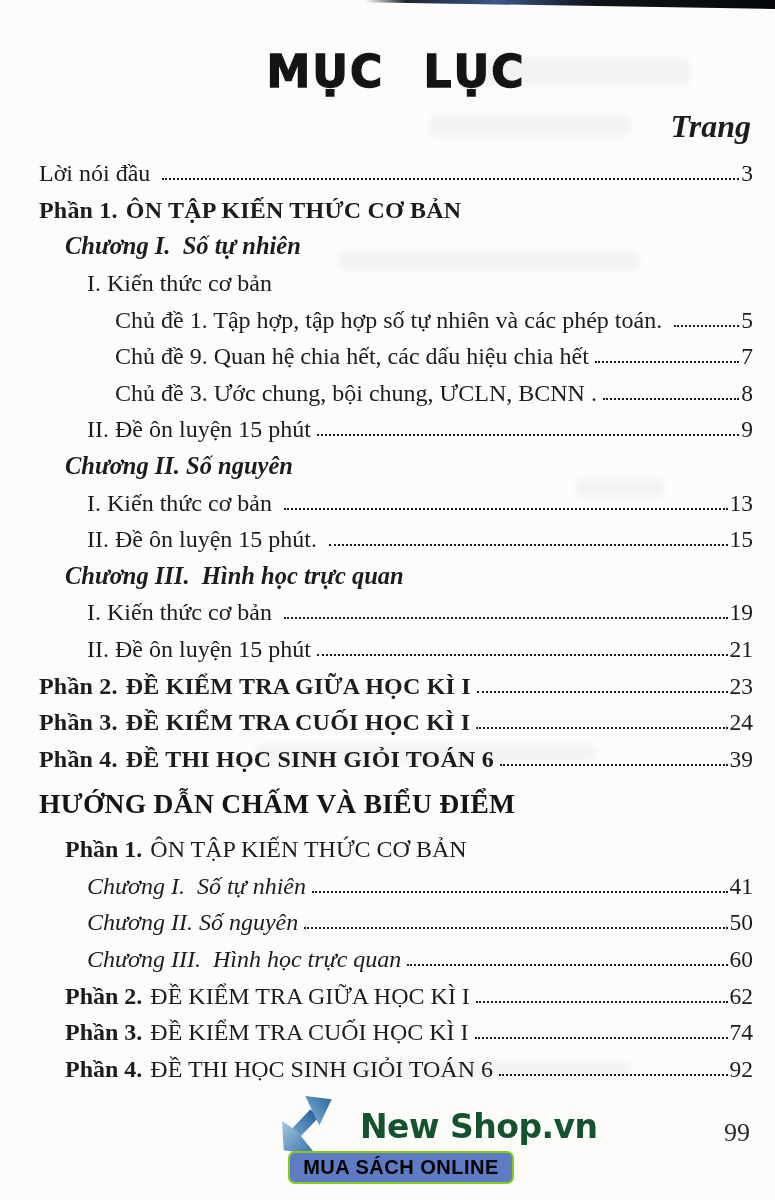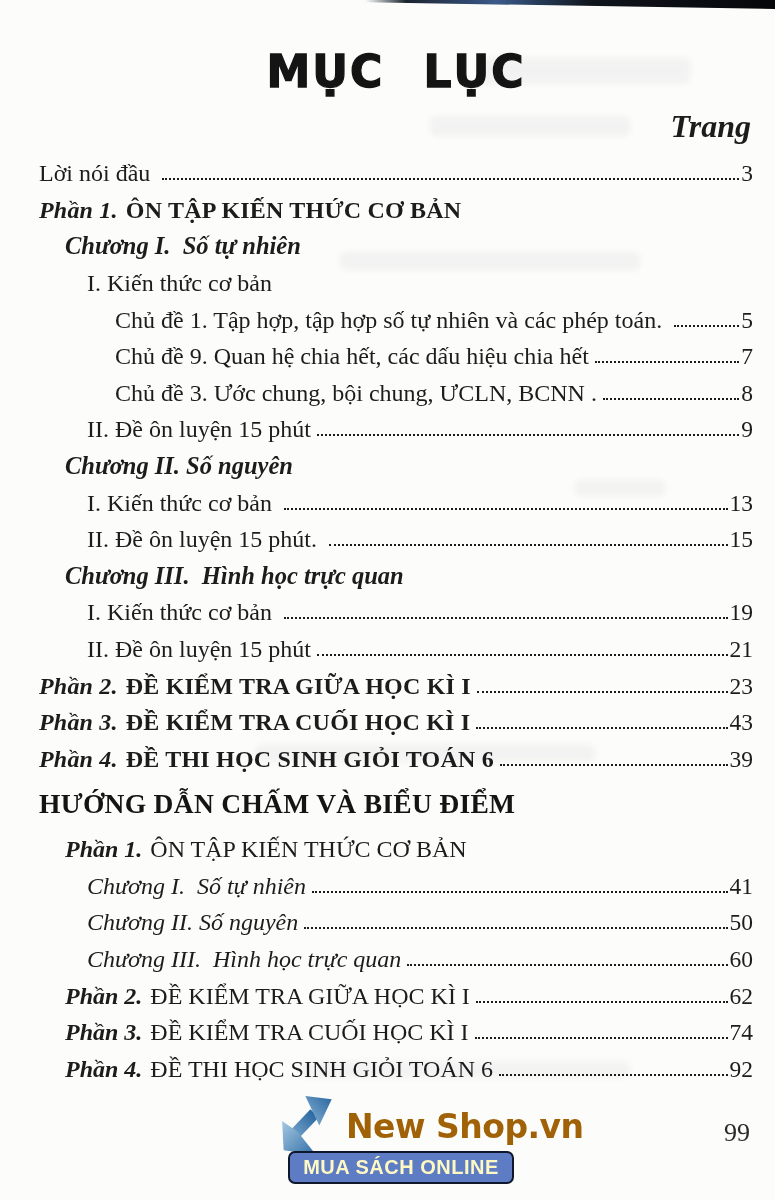--- a/index.html
+++ b/index.html
@@ -29,21 +29,21 @@
   }
   .trang-row{
     text-align:right;font-style:italic;font-weight:700;font-size:32px;
     margin:10px 2px 6px 0;
   }
 
   .row{display:flex;align-items:flex-end;height:36.6px;font-size:24px;}
   .ind1{padding-left:26px;}
   .ind2{padding-left:48px;}
   .ind3{padding-left:76px;}
-  .pre{white-space:pre;margin-right:8px;font-style:italic;}
+  .pre{white-space:pre;margin-right:8px;}
   .lbl{white-space:pre;}
   .phan .pre,.phan .lbl{font-weight:700;font-size:24px;letter-spacing:.2px;}
   .chuong-b .lbl{font-weight:700;font-style:italic;font-size:24.5px;}
   .chuong-i .lbl{font-style:italic;font-size:24px;}
   .phan2 .pre{font-weight:700;font-size:24px;}
   .phan2 .lbl{font-size:24px;}
   .leader{
     flex:1 1 auto;min-width:10px;
     border-bottom:2.8px dotted #1b1b1b;
     margin:0 2px 7px 6px;
@@ -52,28 +52,28 @@
 
   .answers-heading{
     font-weight:700;font-size:27.5px;letter-spacing:.3px;
     margin:12px 0 4px;line-height:38px;color:#141414;
   }
 
   
   .logo-row{position:absolute;top:1093px;left:276px;display:flex;align-items:center;}
   .logo-text{
     font-family:"DejaVu Sans","Liberation Sans",sans-serif;
-    font-weight:700;font-size:33px;color:#a16207;margin-left:2px;letter-spacing:-.5px;
+    font-weight:700;font-size:33px;color:#14532d;margin-left:16px;letter-spacing:-.5px;
   }
   .banner{
     position:absolute;top:1151px;left:288px;width:222px;height:29px;
-    background:#5d7cc3;border:2px solid #0f172a;border-radius:7px;
+    background:#5d7cc3;border:2px solid #84cc16;border-radius:7px;
     display:flex;align-items:center;justify-content:center;
     font-family:"Liberation Sans","DejaVu Sans",sans-serif;
-    font-weight:700;font-size:20px;color:#fef9c3;letter-spacing:.5px;
+    font-weight:700;font-size:20px;color:#000000;letter-spacing:.5px;
   }
   .folio{position:absolute;top:1118px;right:25px;font-size:26px;color:#2a2a2a;}
 </style>
 </head>
 <body>
 
 <div class="scan-streak"></div>
 
 <div class="bt" style="top:58px;left:480px;width:210px;height:26px;"></div>
 <div class="bt" style="top:116px;left:430px;width:200px;height:20px;"></div>
@@ -166,21 +166,21 @@
     <span class="pre">Phần 2.</span>
     <span class="lbl">ĐỀ KIỂM TRA GIỮA HỌC KÌ I</span>
     <span class="leader"></span>
     <span class="pagenum">23</span>
   </div>
 
   <div class="row phan">
     <span class="pre">Phần 3.</span>
     <span class="lbl">ĐỀ KIỂM TRA CUỐI HỌC KÌ I</span>
     <span class="leader"></span>
-    <span class="pagenum">43</span>
+    <span class="pagenum">24</span>
   </div>
 
   <div class="row phan">
     <span class="pre">Phần 4.</span>
     <span class="lbl">ĐỀ THI HỌC SINH GIỎI TOÁN 6</span>
     <span class="leader"></span>
     <span class="pagenum">39</span>
   </div>
 
   <div class="answers-heading">HƯỚNG DẪN CHẤM VÀ BIỂU ĐIỂM</div>

